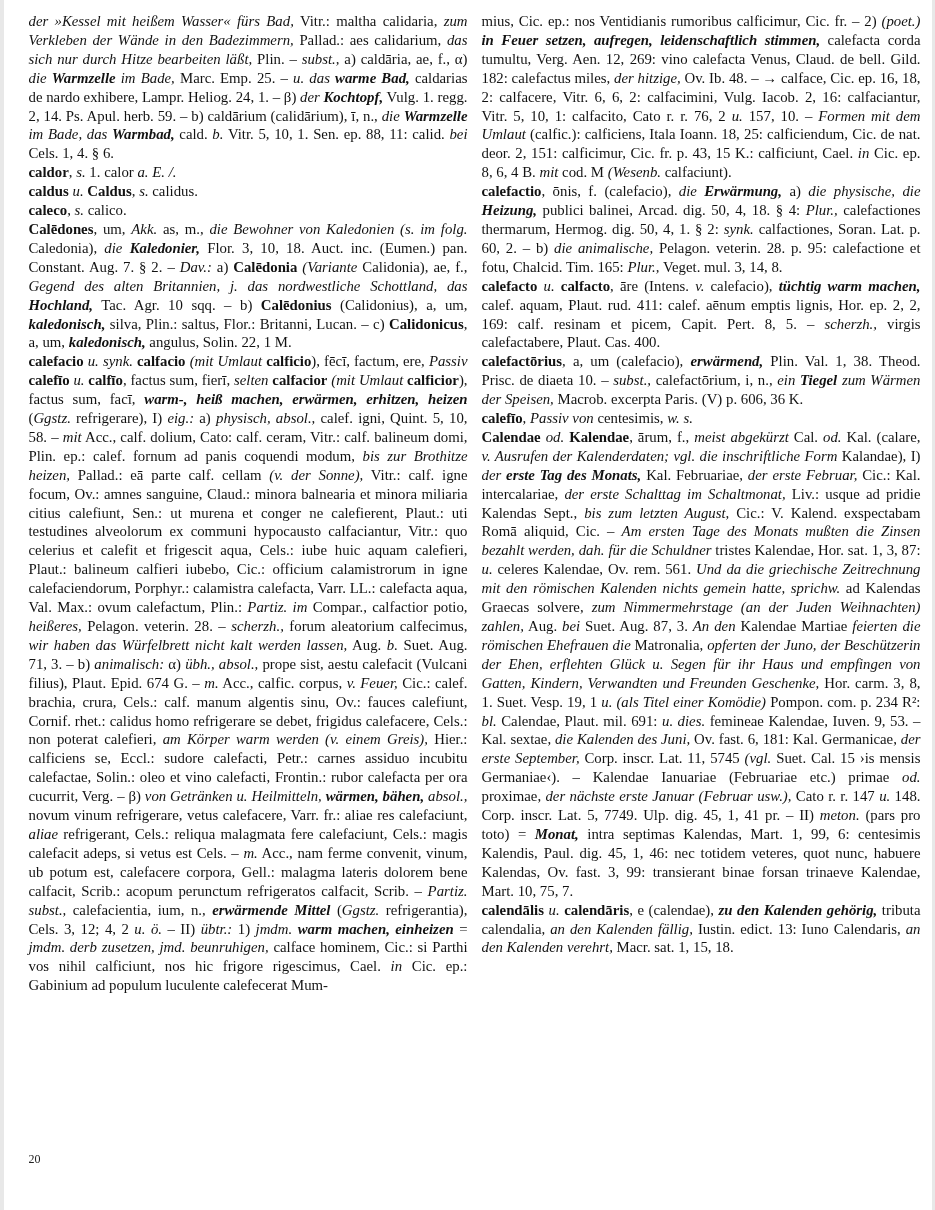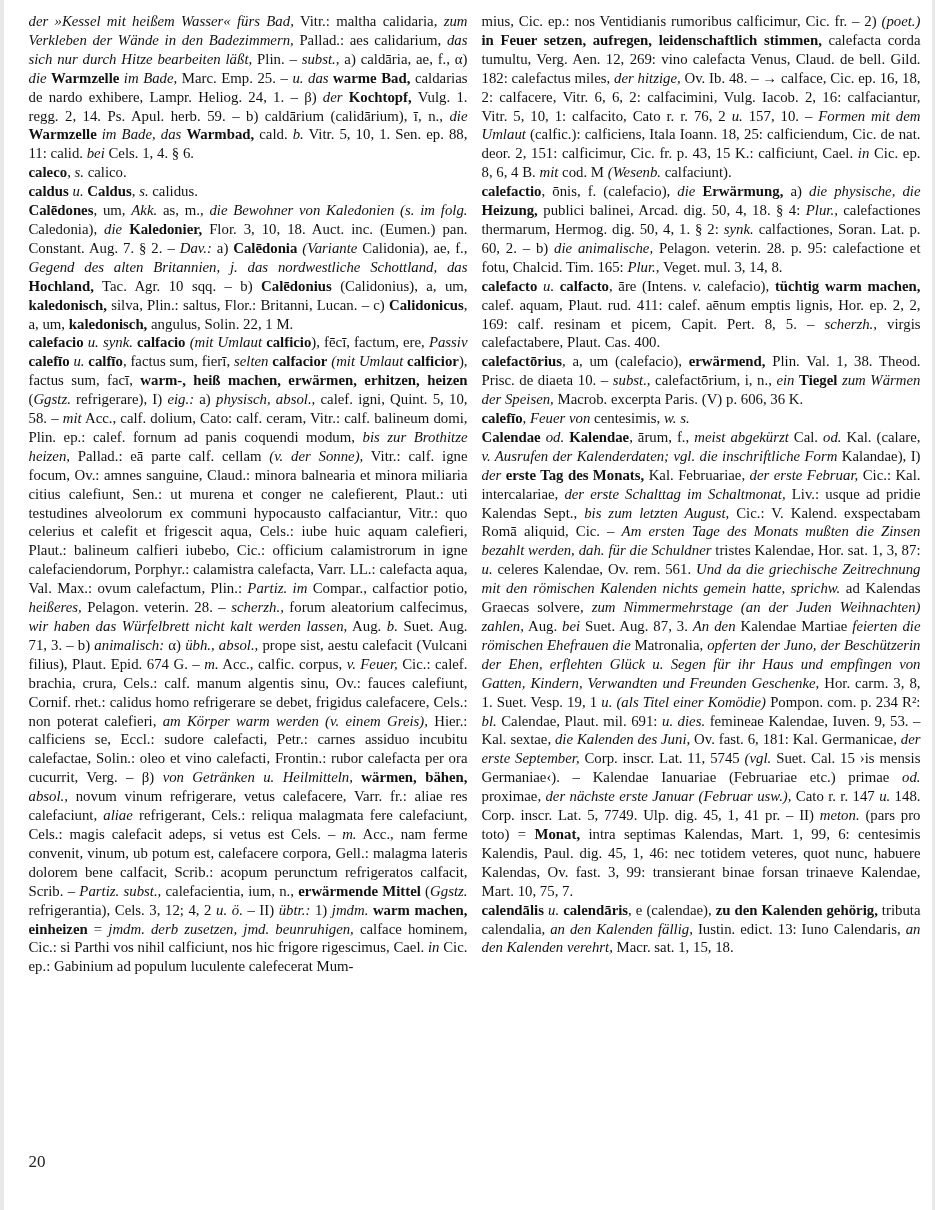--- a/index.html
+++ b/index.html
@@ -22,44 +22,45 @@
   .col{
     width:439px;
     font-size:14.8px;
     line-height:18.9px;
     text-align:justify;
     hyphens:none;
   }
   .col p.entry{margin:0;padding:0;}
   .it{font-style:italic;}
   .bd{font-weight:bold;}
-  .bi{font-weight:bold;}
+  .bi{font-weight:bold;font-style:italic;}
   .page-number{
     position:absolute;
     left:25px;top:1152px;
-    font-size:17px;
+    font-size:12px;
     color:#222;
   }
 </style>
 </head>
 <body>
 
 <div class="page">
   <div class="columns">
     <div class="col">
         <p class="entry"><span class="it">der »Kessel mit heißem Wasser« fürs Bad,</span><span> Vitr.: maltha calidaria, </span><span class="it">zum Verkleben der Wände in den Badezimmern,</span><span> Pallad.: aes calidarium, </span><span class="it">das sich nur durch Hitze bearbeiten läßt,</span><span> Plin. – </span><span class="it">subst.,</span><span> a) caldāria, ae, f., α) </span><span class="it">die </span><span class="bi">Warmzelle</span><span class="it"> im Bade,</span><span> Marc. Emp. 25. – </span><span class="it">u. das </span><span class="bi">warme Bad,</span><span> caldarias de nardo exhibere, Lampr. Heliog. 24, 1. – β) </span><span class="it">der </span><span class="bi">Kochtopf,</span><span> Vulg. 1. regg. 2, 14. Ps. Apul. herb. 59. – b) caldārium (calidārium), ī, n., </span><span class="it">die </span><span class="bi">Warmzelle</span><span class="it"> im Bade, das </span><span class="bi">Warmbad,</span><span> cald. </span><span class="it">b.</span><span> Vitr. 5, 10, 1. Sen. ep. 88, 11: calid. </span><span class="it">bei</span><span> Cels. 1, 4. § 6.</span></p>
+        <p class="entry"><span class="bd">caldor</span><span>, </span><span class="it">s.</span><span> 1. calor </span><span class="it">a. E. /.</span></p>
+        <p class="entry"><span class="bd">caldus</span><span class="it"> u. </span><span class="bd">Caldus</span><span>, </span><span class="it">s.</span><span> calidus.</span></p>
         <p class="entry"><span class="bd">caleco</span><span>, </span><span class="it">s.</span><span> calico.</span></p>
-        <p class="entry"><span class="bd">caldus</span><span class="it"> u. </span><span class="bd">Caldus</span><span>, </span><span class="it">s.</span><span> calidus.</span></p>
         <p class="entry"><span class="bd">Calēdones</span><span>, um, </span><span class="it">Akk.</span><span> as, m., </span><span class="it">die Bewohner von Kaledonien (s. im folg. </span><span>Caledonia), </span><span class="it">die </span><span class="bi">Kaledonier,</span><span> Flor. 3, 10, 18. Auct. inc. (Eumen.) pan. Constant. Aug. 7. § 2. – </span><span class="it">Dav.:</span><span> a) </span><span class="bd">Calēdonia</span><span> </span><span class="it">(Variante </span><span>Calidonia), ae, f., </span><span class="it">Gegend des alten Britannien, j. das nordwestliche Schottland, das </span><span class="bi">Hochland,</span><span> Tac. Agr. 10 sqq. – b) </span><span class="bd">Calēdonius</span><span> (Calidonius), a, um, </span><span class="bi">kaledonisch,</span><span> silva, Plin.: saltus, Flor.: Britanni, Lucan. – c) </span><span class="bd">Calidonicus</span><span>, a, um, </span><span class="bi">kaledonisch,</span><span> angulus, Solin. 22, 1 M.</span></p>
         <p class="entry"><span class="bd">calefacio</span><span class="it"> u. synk. </span><span class="bd">calfacio</span><span> </span><span class="it">(mit Umlaut </span><span class="bd">calficio</span><span>), fēcī, factum, ere, </span><span class="it">Passiv </span><span class="bd">calefīo</span><span class="it"> u. </span><span class="bd">calfīo</span><span>, factus sum, fierī, </span><span class="it">selten </span><span class="bd">calfacior</span><span> </span><span class="it">(mit Umlaut </span><span class="bd">calficior</span><span>), factus sum, facī, </span><span class="bi">warm-, heiß machen, erwärmen, erhitzen, heizen</span><span> (</span><span class="it">Ggstz.</span><span> refrigerare), I) </span><span class="it">eig.:</span><span> a) </span><span class="it">physisch, absol.,</span><span> calef. igni, Quint. 5, 10, 58. – </span><span class="it">mit</span><span> Acc., calf. dolium, Cato: calf. ceram, Vitr.: calf. balineum domi, Plin. ep.: calef. fornum ad panis coquendi modum, </span><span class="it">bis zur Brothitze heizen,</span><span> Pallad.: eā parte calf. cellam </span><span class="it">(v. der Sonne),</span><span> Vitr.: calf. igne focum, Ov.: amnes sanguine, Claud.: minora balnearia et minora miliaria citius calefiunt, Sen.: ut murena et conger ne calefierent, Plaut.: uti testudines alveolorum ex communi hypocausto calfaciantur, Vitr.: quo celerius et calefit et frigescit aqua, Cels.: iube huic aquam calefieri, Plaut.: balineum calfieri iubebo, Cic.: officium calamistrorum in igne calefaciendorum, Porphyr.: calamistra calefacta, Varr. LL.: calefacta aqua, Val. Max.: ovum calefactum, Plin.: </span><span class="it">Partiz. im </span><span>Compar., calfactior potio, </span><span class="it">heißeres,</span><span> Pelagon. veterin. 28. – </span><span class="it">scherzh.,</span><span> forum aleatorium calfecimus, </span><span class="it">wir haben das Würfelbrett nicht kalt werden lassen,</span><span> Aug. </span><span class="it">b.</span><span> Suet. Aug. 71, 3. – b) </span><span class="it">animalisch:</span><span> α) </span><span class="it">übh., absol.,</span><span> prope sist, aestu calefacit (Vulcani filius), Plaut. Epid. 674 G. – </span><span class="it">m.</span><span> Acc., calfic. corpus, </span><span class="it">v. Feuer,</span><span> Cic.: calef. brachia, crura, Cels.: calf. manum algentis sinu, Ov.: fauces calefiunt, Cornif. rhet.: calidus homo refrigerare se debet, frigidus calefacere, Cels.: non poterat calefieri, </span><span class="it">am Körper warm werden (v. einem Greis),</span><span> Hier.: calficiens se, Eccl.: sudore calefacti, Petr.: carnes assiduo incubitu calefactae, Solin.: oleo et vino calefacti, Frontin.: rubor calefacta per ora cucurrit, Verg. – β) </span><span class="it">von Getränken u. Heilmitteln, </span><span class="bi">wärmen, bähen,</span><span class="it"> absol.,</span><span> novum vinum refrigerare, vetus calefacere, Varr. fr.: aliae res calefaciunt, </span><span class="it">aliae</span><span> refrigerant, Cels.: reliqua malagmata fere calefaciunt, Cels.: magis calefacit adeps, si vetus est Cels. – </span><span class="it">m.</span><span> Acc., nam ferme convenit, vinum, ub potum est, calefacere corpora, Gell.: malagma lateris dolorem bene calfacit, Scrib.: acopum perunctum refrigeratos calfacit, Scrib. – </span><span class="it">Partiz. subst.,</span><span> calefacientia, ium, n., </span><span class="bi">erwärmende Mittel</span><span> (</span><span class="it">Ggstz.</span><span> refrigerantia), Cels. 3, 12; 4, 2 </span><span class="it">u. ö.</span><span> – II) </span><span class="it">übtr.:</span><span> 1) </span><span class="it">jmdm. </span><span class="bi">warm machen, einheizen</span><span> = </span><span class="it">jmdm. derb zusetzen, jmd. beunruhigen,</span><span> calface hominem, Cic.: si Parthi vos nihil calficiunt, nos hic frigore rigescimus, Cael. </span><span class="it">in</span><span> Cic. ep.: Gabinium ad populum luculente calefecerat Mum-</span></p>
       </div>
     <div class="col">
         <p class="entry"><span>mius, Cic. ep.: nos Ventidianis rumoribus calficimur, Cic. fr. – 2) </span><span class="it">(poet.) </span><span class="bi">in Feuer setzen, aufregen, leidenschaftlich stimmen,</span><span> calefacta corda tumultu, Verg. Aen. 12, 269: vino calefacta Venus, Claud. de bell. Gild. 182: calefactus miles, </span><span class="it">der hitzige,</span><span> Ov. Ib. 48. – → calface, Cic. ep. 16, 18, 2: calfacere, Vitr. 6, 6, 2: calfacimini, Vulg. Iacob. 2, 16: calfaciantur, Vitr. 5, 10, 1: calfacito, Cato r. r. 76, 2 </span><span class="it">u.</span><span> 157, 10. – </span><span class="it">Formen mit dem Umlaut</span><span> (calfic.): calficiens, Itala Ioann. 18, 25: calficiendum, Cic. de nat. deor. 2, 151: calficimur, Cic. fr. p. 43, 15 K.: calficiunt, Cael. </span><span class="it">in</span><span> Cic. ep. 8, 6, 4 B. </span><span class="it">mit</span><span> cod. M </span><span class="it">(Wesenb. </span><span>calfaciunt).</span></p>
         <p class="entry"><span class="bd">calefactio</span><span>, ōnis, f. (calefacio), </span><span class="it">die </span><span class="bi">Erwärmung,</span><span> a) </span><span class="it">die physische, die </span><span class="bi">Heizung,</span><span> publici balinei, Arcad. dig. 50, 4, 18. § 4: </span><span class="it">Plur.,</span><span> calefactiones thermarum, Hermog. dig. 50, 4, 1. § 2: </span><span class="it">synk.</span><span> calfactiones, Soran. Lat. p. 60, 2. – b) </span><span class="it">die animalische,</span><span> Pelagon. veterin. 28. p. 95: calefactione et fotu, Chalcid. Tim. 165: </span><span class="it">Plur.,</span><span> Veget. mul. 3, 14, 8.</span></p>
         <p class="entry"><span class="bd">calefacto</span><span class="it"> u. </span><span class="bd">calfacto</span><span>, āre (Intens. </span><span class="it">v.</span><span> calefacio), </span><span class="bi">tüchtig warm machen,</span><span> calef. aquam, Plaut. rud. 411: calef. aēnum emptis lignis, Hor. ep. 2, 2, 169: calf. resinam et picem, Capit. Pert. 8, 5. – </span><span class="it">scherzh.,</span><span> virgis calefactabere, Plaut. Cas. 400.</span></p>
         <p class="entry"><span class="bd">calefactōrius</span><span>, a, um (calefacio), </span><span class="bi">erwärmend,</span><span> Plin. Val. 1, 38. Theod. Prisc. de diaeta 10. – </span><span class="it">subst.,</span><span> calefactōrium, i, n., </span><span class="it">ein </span><span class="bi">Tiegel</span><span class="it"> zum Wärmen der Speisen,</span><span> Macrob. excerpta Paris. (V) p. 606, 36 K.</span></p>
-        <p class="entry"><span class="bd">calefīo</span><span>, </span><span class="it">Feuer von</span><span> centesimis, </span><span class="it">w. s.</span></p>
+        <p class="entry"><span class="bd">calefīo</span><span>, </span><span class="it">Passiv von</span><span> centesimis, </span><span class="it">w. s.</span></p>
         <p class="entry"><span class="bd">Calendae</span><span class="it"> od. </span><span class="bd">Kalendae</span><span>, ārum, f., </span><span class="it">meist abgekürzt</span><span> Cal. </span><span class="it">od.</span><span> Kal. (calare, </span><span class="it">v. Ausrufen der Kalenderdaten; vgl. die inschriftliche Form </span><span>Kalandae), I) </span><span class="it">der </span><span class="bi">erste Tag des Monats,</span><span> Kal. Februariae, </span><span class="it">der erste Februar,</span><span> Cic.: Kal. intercalariae, </span><span class="it">der erste Schalttag im Schaltmonat,</span><span> Liv.: usque ad pridie Kalendas Sept., </span><span class="it">bis zum letzten August,</span><span> Cic.: V. Kalend. exspectabam Romā aliquid, Cic. – </span><span class="it">Am ersten Tage des Monats mußten die Zinsen bezahlt werden, dah. für die Schuldner</span><span> tristes Kalendae, Hor. sat. 1, 3, 87: </span><span class="it">u.</span><span> celeres Kalendae, Ov. rem. 561. </span><span class="it">Und da die griechische Zeitrechnung mit den römischen Kalenden nichts gemein hatte, sprichw.</span><span> ad Kalendas Graecas solvere, </span><span class="it">zum Nimmermehrstage (an der Juden Weihnachten) zahlen,</span><span> Aug. </span><span class="it">bei</span><span> Suet. Aug. 87, 3. </span><span class="it">An den</span><span> Kalendae Martiae </span><span class="it">feierten die römischen Ehefrauen die</span><span> Matronalia, </span><span class="it">opferten der Juno, der Beschützerin der Ehen, erflehten Glück u. Segen für ihr Haus und empfingen von Gatten, Kindern, Verwandten und Freunden Geschenke,</span><span> Hor. carm. 3, 8, 1. Suet. Vesp. 19, 1 </span><span class="it">u. (als Titel einer Komödie)</span><span> Pompon. com. p. 234 R²: </span><span class="it">bl.</span><span> Calendae, Plaut. mil. 691: </span><span class="it">u. dies.</span><span> femineae Kalendae, Iuven. 9, 53. – Kal. sextae, </span><span class="it">die Kalenden des Juni,</span><span> Ov. fast. 6, 181: Kal. Germanicae, </span><span class="it">der erste September,</span><span> Corp. inscr. Lat. 11, 5745 </span><span class="it">(vgl.</span><span> Suet. Cal. 15 ›is mensis Germaniae‹). – Kalendae Ianuariae (Februariae etc.) primae </span><span class="it">od.</span><span> proximae, </span><span class="it">der nächste erste Januar (Februar usw.),</span><span> Cato r. r. 147 </span><span class="it">u.</span><span> 148. Corp. inscr. Lat. 5, 7749. Ulp. dig. 45, 1, 41 pr. – II) </span><span class="it">meton.</span><span> (pars pro toto) = </span><span class="bi">Monat,</span><span> intra septimas Kalendas, Mart. 1, 99, 6: centesimis Kalendis, Paul. dig. 45, 1, 46: nec totidem veteres, quot nunc, habuere Kalendas, Ov. fast. 3, 99: transierant binae forsan trinaeve Kalendae, Mart. 10, 75, 7.</span></p>
         <p class="entry"><span class="bd">calendālis</span><span class="it"> u. </span><span class="bd">calendāris</span><span>, e (calendae), </span><span class="bi">zu den Kalenden gehörig,</span><span> tributa calendalia, </span><span class="it">an den Kalenden fällig,</span><span> Iustin. edict. 13: Iuno Calendaris, </span><span class="it">an den Kalenden verehrt,</span><span> Macr. sat. 1, 15, 18.</span></p>
       </div>
   </div>
   <div class="page-number">20</div>
 </div>
 
 </body></html>

